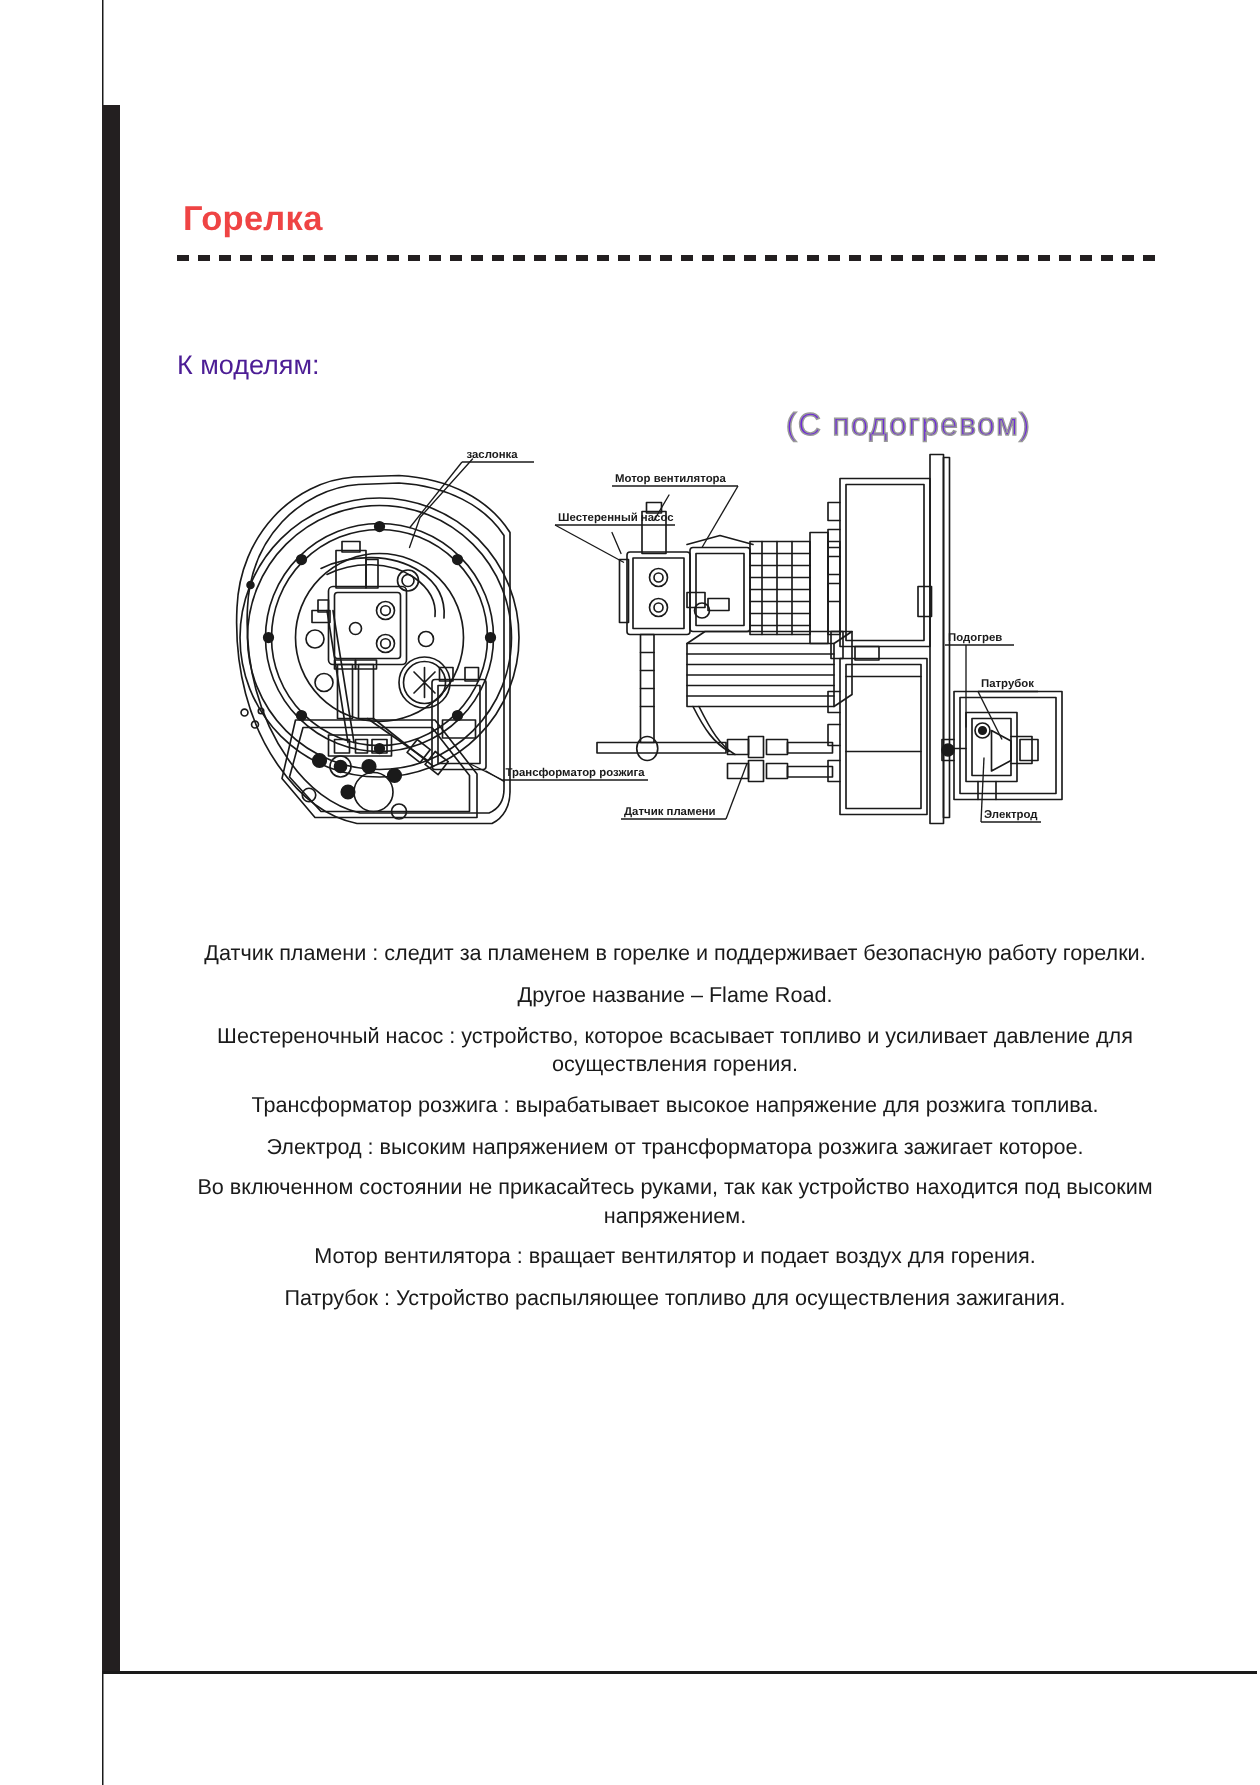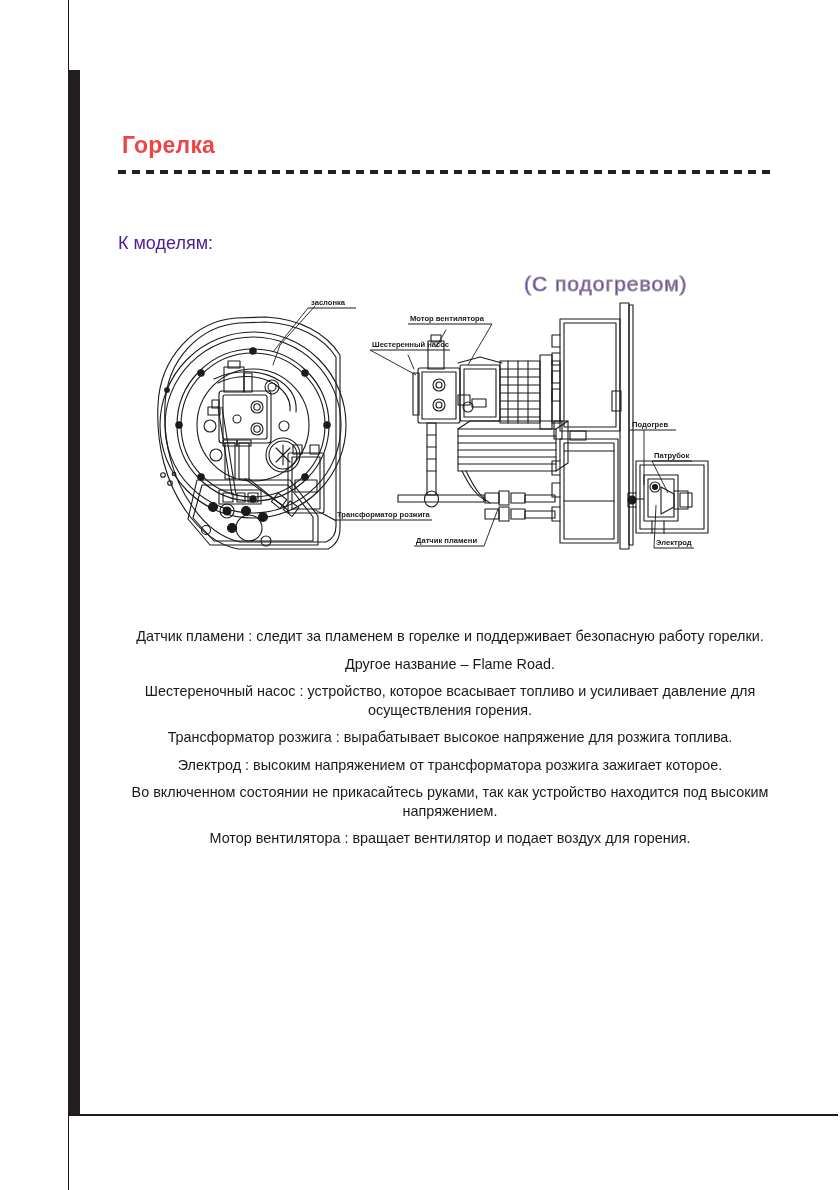--- a/index.html
+++ b/index.html
@@ -355,15 +355,16 @@
   </div>
 
   <div class="body-copy">
     <p class="para">Датчик пламени : следит за пламенем в горелке и поддерживает безопасную работу горелки.</p>
     <p class="para">Другое название – Flame Road.</p>
     <p class="para">Шестереночный насос : устройство, которое всасывает топливо и усиливает давление для осуществления горения.</p>
     <p class="para">Трансформатор розжига : вырабатывает высокое напряжение для розжига топлива.</p>
     <p class="para">Электрод : высоким напряжением от трансформатора розжига зажигает которое.</p>
     <p class="para">Во включенном состоянии не прикасайтесь руками, так как устройство находится под высоким напряжением.</p>
     <p class="para">Мотор вентилятора : вращает вентилятор и подает воздух для горения.</p>
+    <p class="para">Патрубок : Устройство распыляющее топливо для осуществления зажигания.</p>
   </div>
 
 </div>
 
 </body></html>

